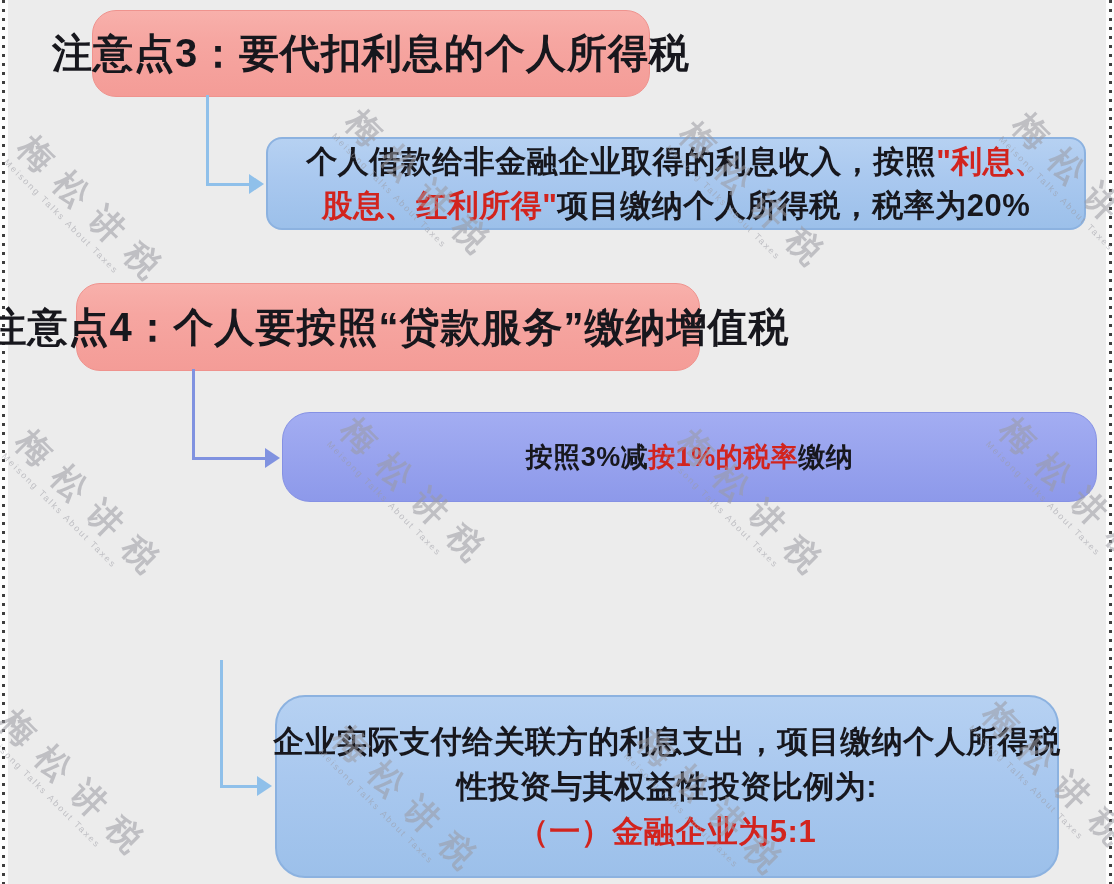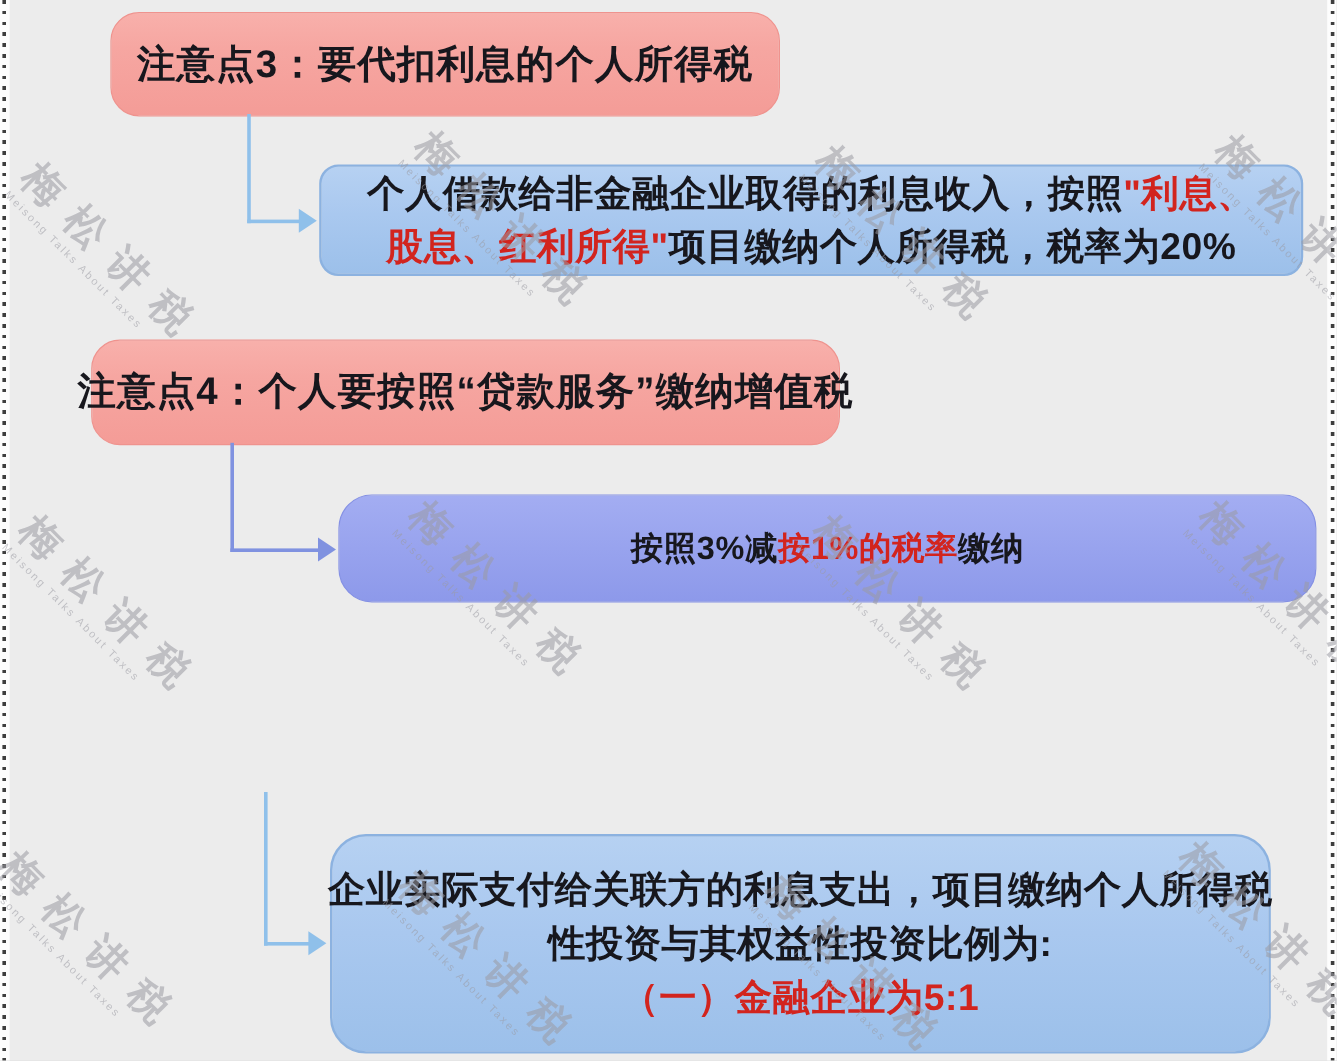--- a/index.html
+++ b/index.html
@@ -32,21 +32,21 @@
     text-align: center;
     font-weight: 700;
     color: var(--text_dark);
     z-index: 2;
   }
   .box .line { white-space: nowrap; }
   .pink {
     background: linear-gradient(180deg, #f8b0ab 0%, var(--pink_box) 35%, #f49c97 100%);
     border: 1px solid var(--pink_box_edge);
     border-radius: 24px;
-    font-size: 32px;
+    font-size: 40px;
     letter-spacing: 1px;
   }
   .blue-light {
     background: linear-gradient(180deg, #b6d1f2 0%, var(--blue_light_box) 45%, #9cc0ea 100%);
     border: 2px solid var(--blue_light_edge);
     border-radius: 16px;
     font-size: 31px;
     letter-spacing: 0.5px;
   }
   .blue-violet {

